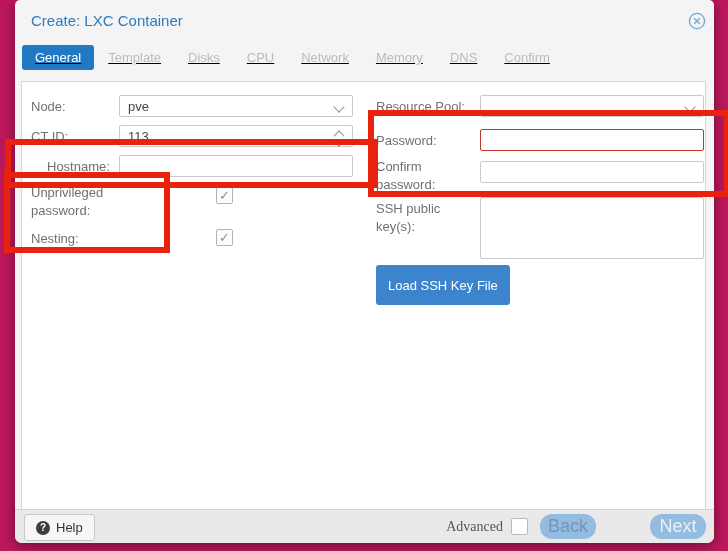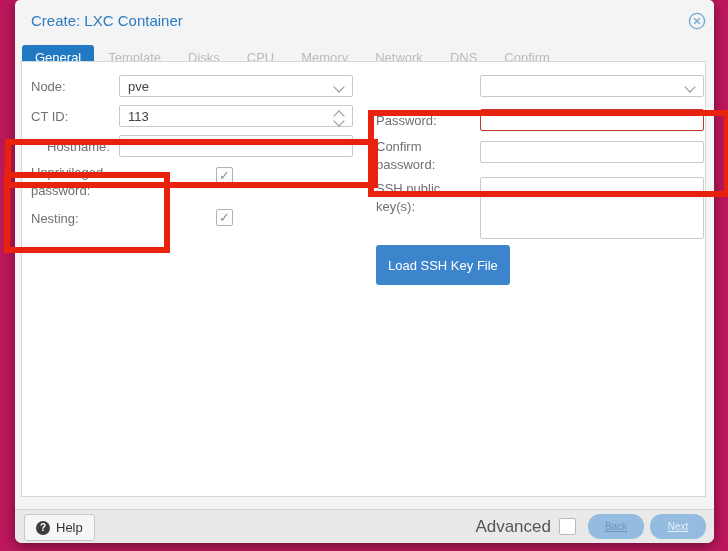--- a/index.html
+++ b/index.html
@@ -6,21 +6,21 @@
   .stage{position:relative;width:728px;height:551px;background:#be185d;overflow:hidden;
          font-family:"Liberation Sans",sans-serif;-webkit-font-smoothing:antialiased;}
   .dialog{position:absolute;left:15px;top:0;width:699px;height:543px;background:#f4f4f4;
           border-radius:5px 5px 7px 7px;box-shadow:0 3px 14px rgba(0,0,0,0.45);}
   .titlebar{position:absolute;left:0;top:0;width:100%;height:45px;}
   .title{position:absolute;left:16px;top:12px;font-size:15px;color:#2c7bc1;}
   .close{position:absolute;right:8px;top:12px;width:18px;height:18px;cursor:pointer;}
   .tabs{position:absolute;left:7px;top:45px;display:flex;align-items:center;text-decoration:underline;}
   .tab{font-size:13px;color:#b9bcbf;padding:5px 13px;margin-right:1px;border-radius:3px;cursor:pointer;}
   .tab.active{background:#2179c4;color:#ffffff;}
-  .body{position:absolute;left:6px;top:61px;width:685px;height:436px;background:#ffffff;
+  .body{position:absolute;left:6px;top:81px;width:685px;height:436px;background:#ffffff;
         border:1px solid #d7d7d7;box-sizing:border-box;padding-left:10px;}
   .lbl{position:absolute;font-size:13px;color:#707070;line-height:18px;}
   .fld{position:absolute;height:22px;background:#ffffff;border:1px solid #c9c9c9;border-radius:2px;
        box-sizing:border-box;font-family:"Liberation Sans",sans-serif;font-size:13px;color:#444;
        padding:0 22px 0 8px;width:234px;outline:none;}
   .fld.invalid{border:1px solid #c0392b;}
   .chev{position:absolute;width:7px;height:7px;border-right:1.4px solid #8f9499;
         border-bottom:1.4px solid #8f9499;pointer-events:none;}
   .chev.down{transform:rotate(45deg);}
   .chev.up{transform:rotate(-135deg);}
@@ -34,27 +34,27 @@
            border-radius:2px;box-sizing:border-box;resize:none;outline:none;
            font-family:"Liberation Sans",sans-serif;font-size:13px;color:#444;}
   .footer{position:absolute;left:0;bottom:0;width:100%;height:34px;background:#e9e9e9;
           border-top:1px solid #d2d2d2;border-radius:0 0 7px 7px;box-sizing:border-box;}
   .help-btn{position:absolute;left:9px;top:4px;height:25px;display:flex;align-items:center;gap:6px;
             background:#f6f6f6;border:1px solid #c8c8c8;border-radius:3px;padding:0 11px;
             font-size:13px;color:#333;cursor:pointer;font-family:"Liberation Sans",sans-serif;}
   .help-ic{display:inline-block;width:14px;height:14px;border-radius:50%;background:#3d3d3d;
            color:#fff;font-size:10px;font-weight:bold;line-height:14px;text-align:center;}
   .foot-right{position:absolute;right:8px;top:4px;display:flex;align-items:center;}
-  .adv-lbl{font-size:17px;color:#555;margin-right:8px;}
+  .adv-lbl{font-size:14px;color:#555;margin-right:8px;font-family:Liberation Serif, serif;}
   .adv-chk{width:17px;height:17px;background:#fff;border:1px solid #b9b9b9;border-radius:2px;
            box-sizing:border-box;margin-right:12px;cursor:pointer;}
-  .wbtn{width:56px;height:25px;border:none;border-radius:12px;background:#94bbe0;font-size:10px;
-        cursor:pointer;font-family:"Liberation Sans",sans-serif;text-decoration:underline;}
+  .wbtn{width:56px;height:25px;border:none;border-radius:12px;background:#94bbe0;font-size:18px;
+        cursor:pointer;font-family:"Liberation Sans",sans-serif;}
   .wbtn.back{color:#7396b9;margin-right:6px;}
-  .wbtn.next{color:#e8eff7;}
+  .wbtn.next{color:#e8eff7;margin-left:48px;}
   .ann{position:absolute;border:6px solid #e8220c;pointer-events:none;z-index:10;}
 </style>
 </head>
 <body>
 
 <div class="stage">
   <div class="dialog">
 
     <div class="titlebar">
       <span class="title">Create: LXC Container</span>
@@ -64,22 +64,22 @@
           <path d="M6.2 6.2 L11.8 11.8 M11.8 6.2 L6.2 11.8" stroke="#74a7d4" stroke-width="1.4"></path>
         </svg>
       </span>
     </div>
 
     <div class="tabs">
       <span class="tab active">General</span>
       <span class="tab">Template</span>
       <span class="tab">Disks</span>
       <span class="tab">CPU</span>
+      <span class="tab">Network</span>
       <span class="tab">Memory</span>
-      <span class="tab">Network</span>
       <span class="tab">DNS</span>
       <span class="tab">Confirm</span>
     </div>
 
     <div class="body">
 
       <span class="lbl" style="left:9px;top:16px;width:85px;">Node:</span>
       <span style="position:absolute;left:97px;top:13px;">
         <input class="fld" style="position: relative; left: 0px; top: 0px;" readonly="" value="pve">
         <span class="chev down" style="right:10px;top:8px;"></span>
@@ -94,20 +94,21 @@
 
       <span class="lbl" style="left:9px;top:76px;width:85px;margin-left:16px;">Hostname:</span>
       <input class="fld" style="left: 97px; top: 73px;" value="">
 
       <span class="lbl" style="left:9px;top:102px;width:85px;">Unprivileged password:</span>
       <span class="chk" style="left:194px;top:105px;">✓</span>
 
       <span class="lbl" style="left:9px;top:148px;width:85px;">Nesting:</span>
       <span class="chk" style="left:194px;top:147px;">✓</span>
 
+      <span class="lbl" style="left:354px;top:16px;width:95px;">Resource Pool:</span>
       <span style="position:absolute;left:458px;top:13px;">
         <input class="fld" style="position: relative; left: 0px; top: 0px; width: 224px;" readonly="" value="">
         <span class="chev down" style="right:10px;top:8px;"></span>
       </span>
 
       <span class="lbl" style="left:354px;top:50px;width:95px;">Password:</span>
       <input type="password" class="fld invalid" style="left: 458px; top: 47px; width: 224px;" value="">
 
       <span class="lbl" style="left:354px;top:76px;width:95px;">Confirm password:</span>
       <input type="password" class="fld" style="left: 458px; top: 79px; width: 224px;" value="">

